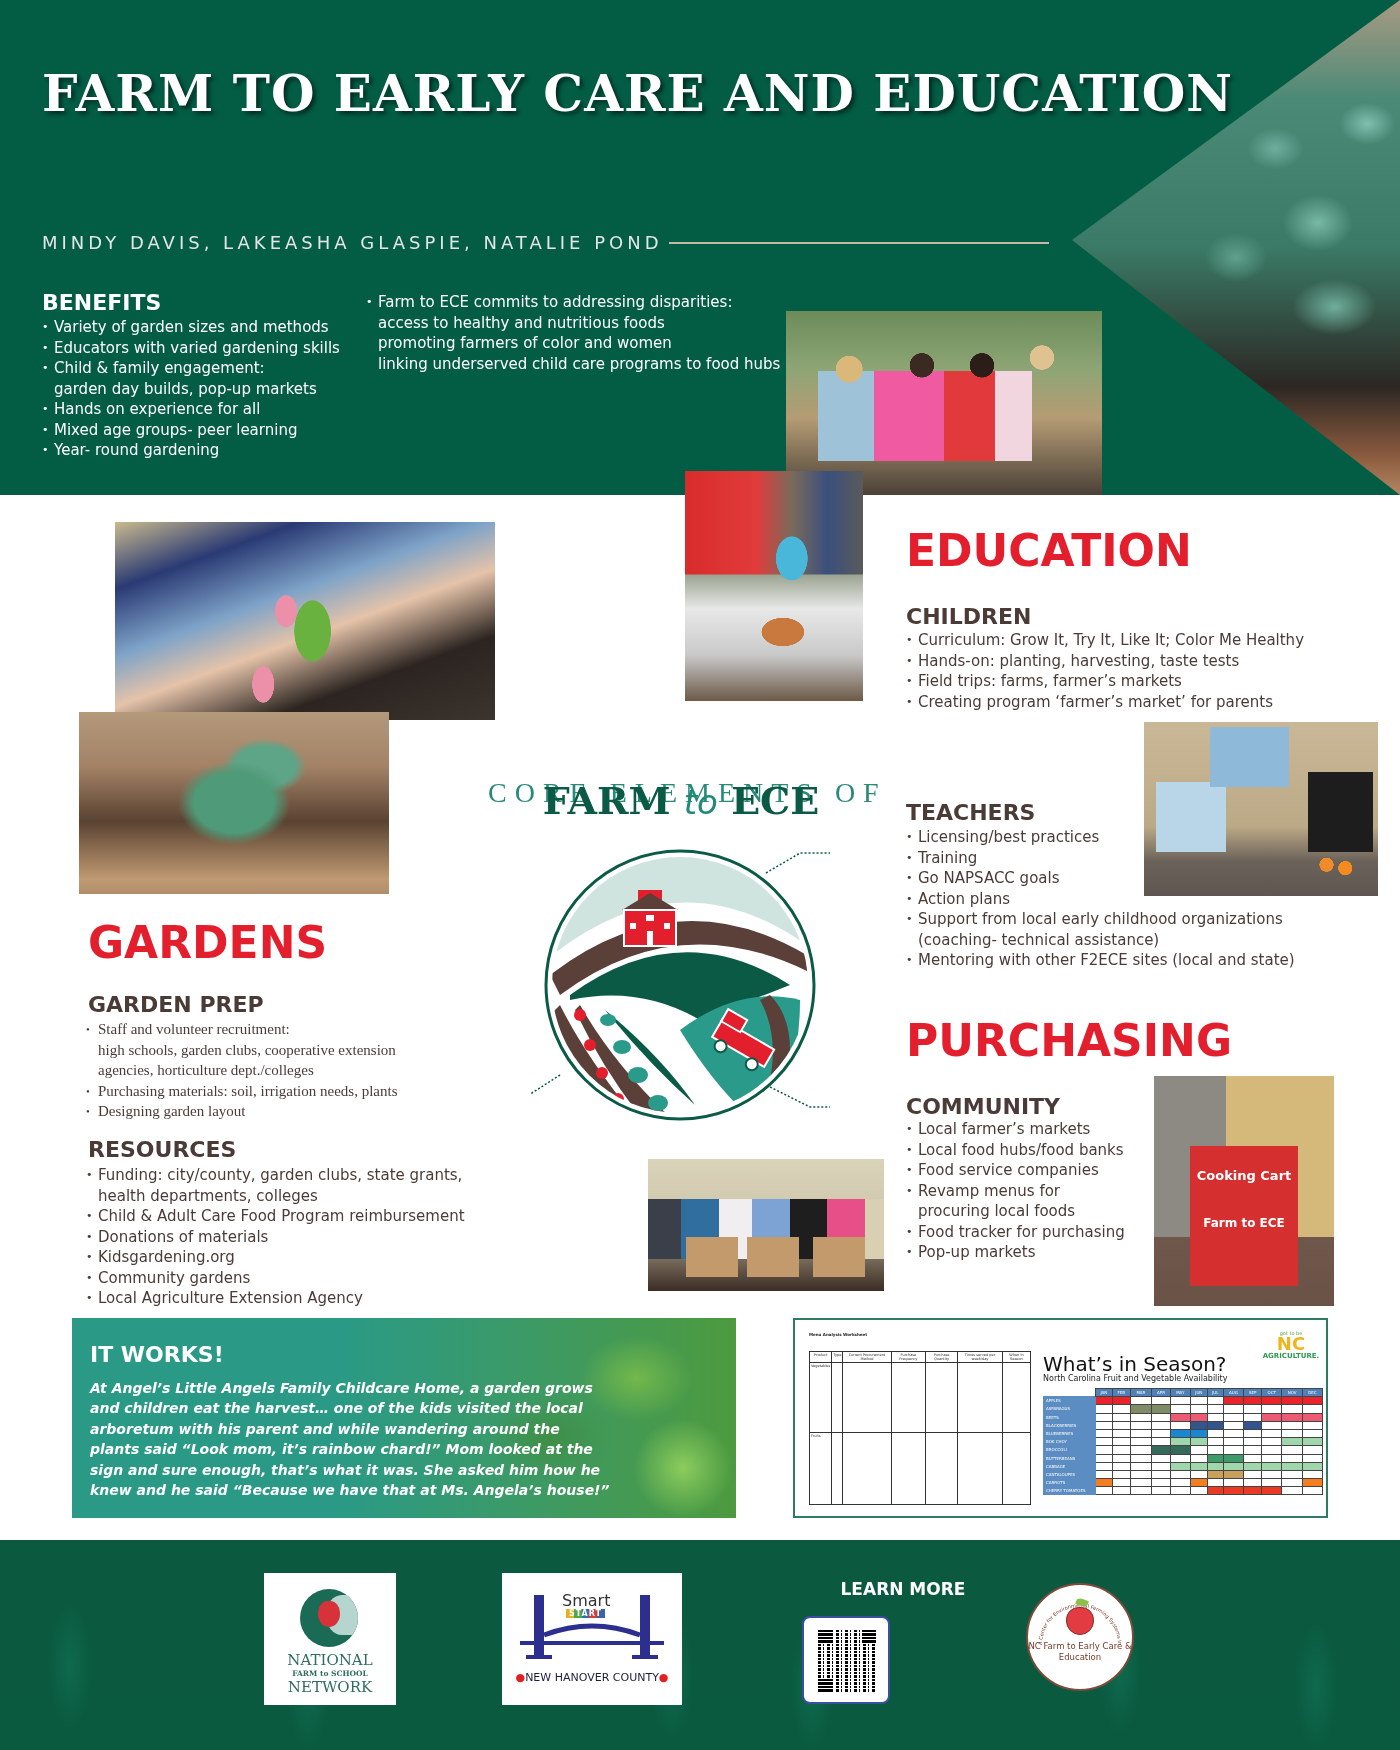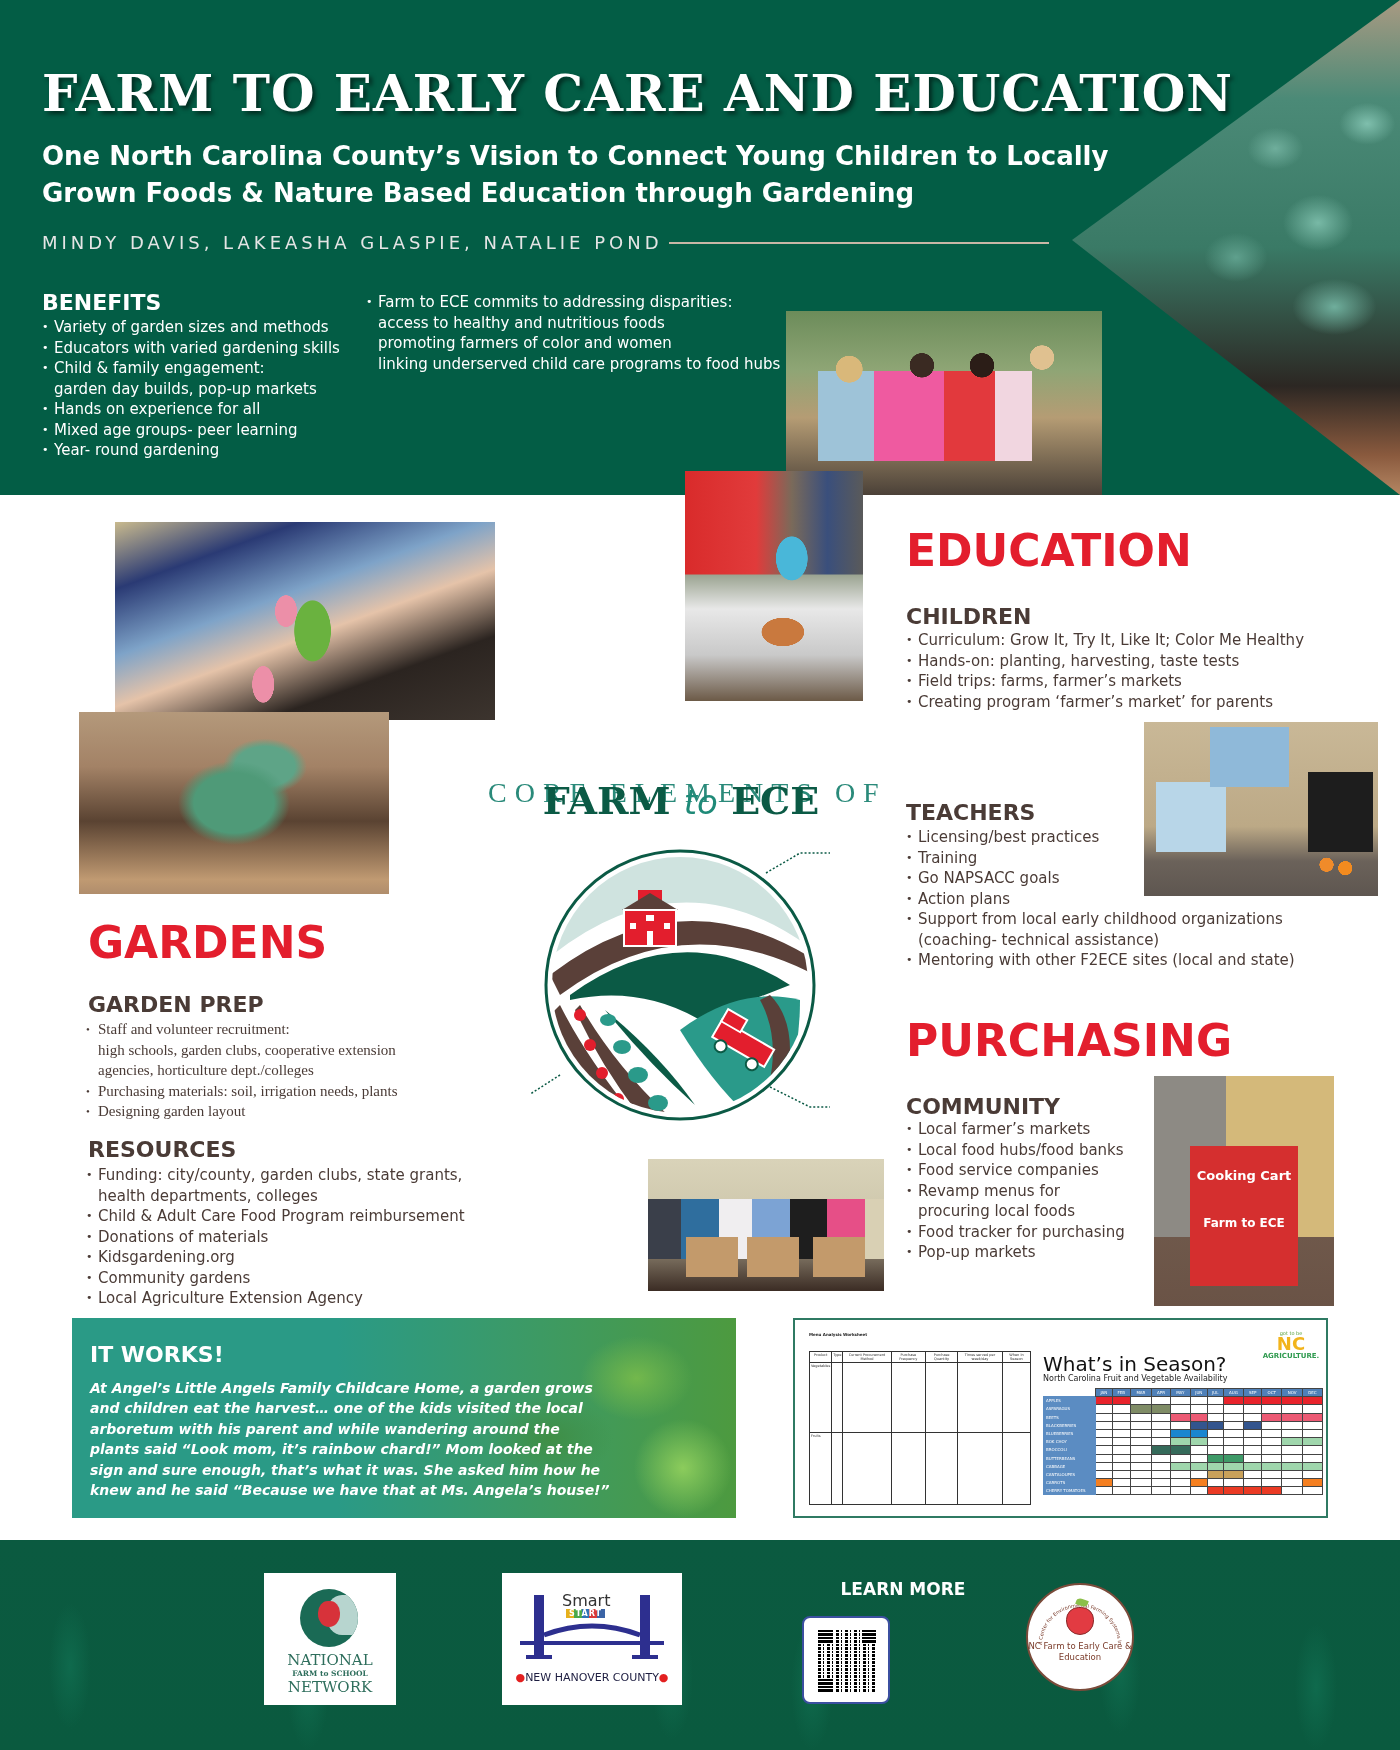--- a/index.html
+++ b/index.html
@@ -186,21 +186,20 @@
   #ncf2ece-apple { position: absolute; left: 38px; top: 22px; width: 28px; height: 28px; background: #e23b42; border-radius: 45% 45% 50% 50%; border: 1.5px solid #8a2a2a; }
   #ncf2ece-leaf { position: absolute; left: 48px; top: 14px; width: 12px; height: 7px; background: #8cbf4a; border-radius: 50% 0; transform: rotate(20deg); }
   #ncf2ece-text { position: absolute; left: 0; top: 56px; width: 104px; text-align: center; font-size: 8.5px; line-height: 11px; color: #7a3b2a; }
 </style>
 </head>
 <body>
 
 <div id="header" class="abs">
   <div id="arrow-photo" class="abs"></div>
   <h1 id="title" class="abs">FARM TO EARLY CARE AND EDUCATION</h1>
-  <div id="subtitle" class="abs">One North Carolina County’s Vision to Connect Young Children to Locally Grown Foods &amp; Nature Based Education through Gardening</div>
   <div id="authors-row" class="abs">
     <span id="authors">MINDY DAVIS, LAKEASHA GLASPIE, NATALIE POND</span>
     <span id="authors-line"></span>
   </div>
 
   <div id="benefits" class="abs">
     <div class="hdr-section-title">BENEFITS</div>
     <ul class="hdr-list">
         <li class="bullet">Variety of garden sizes and methods</li>
         <li class="bullet">Educators with varied gardening skills</li>

